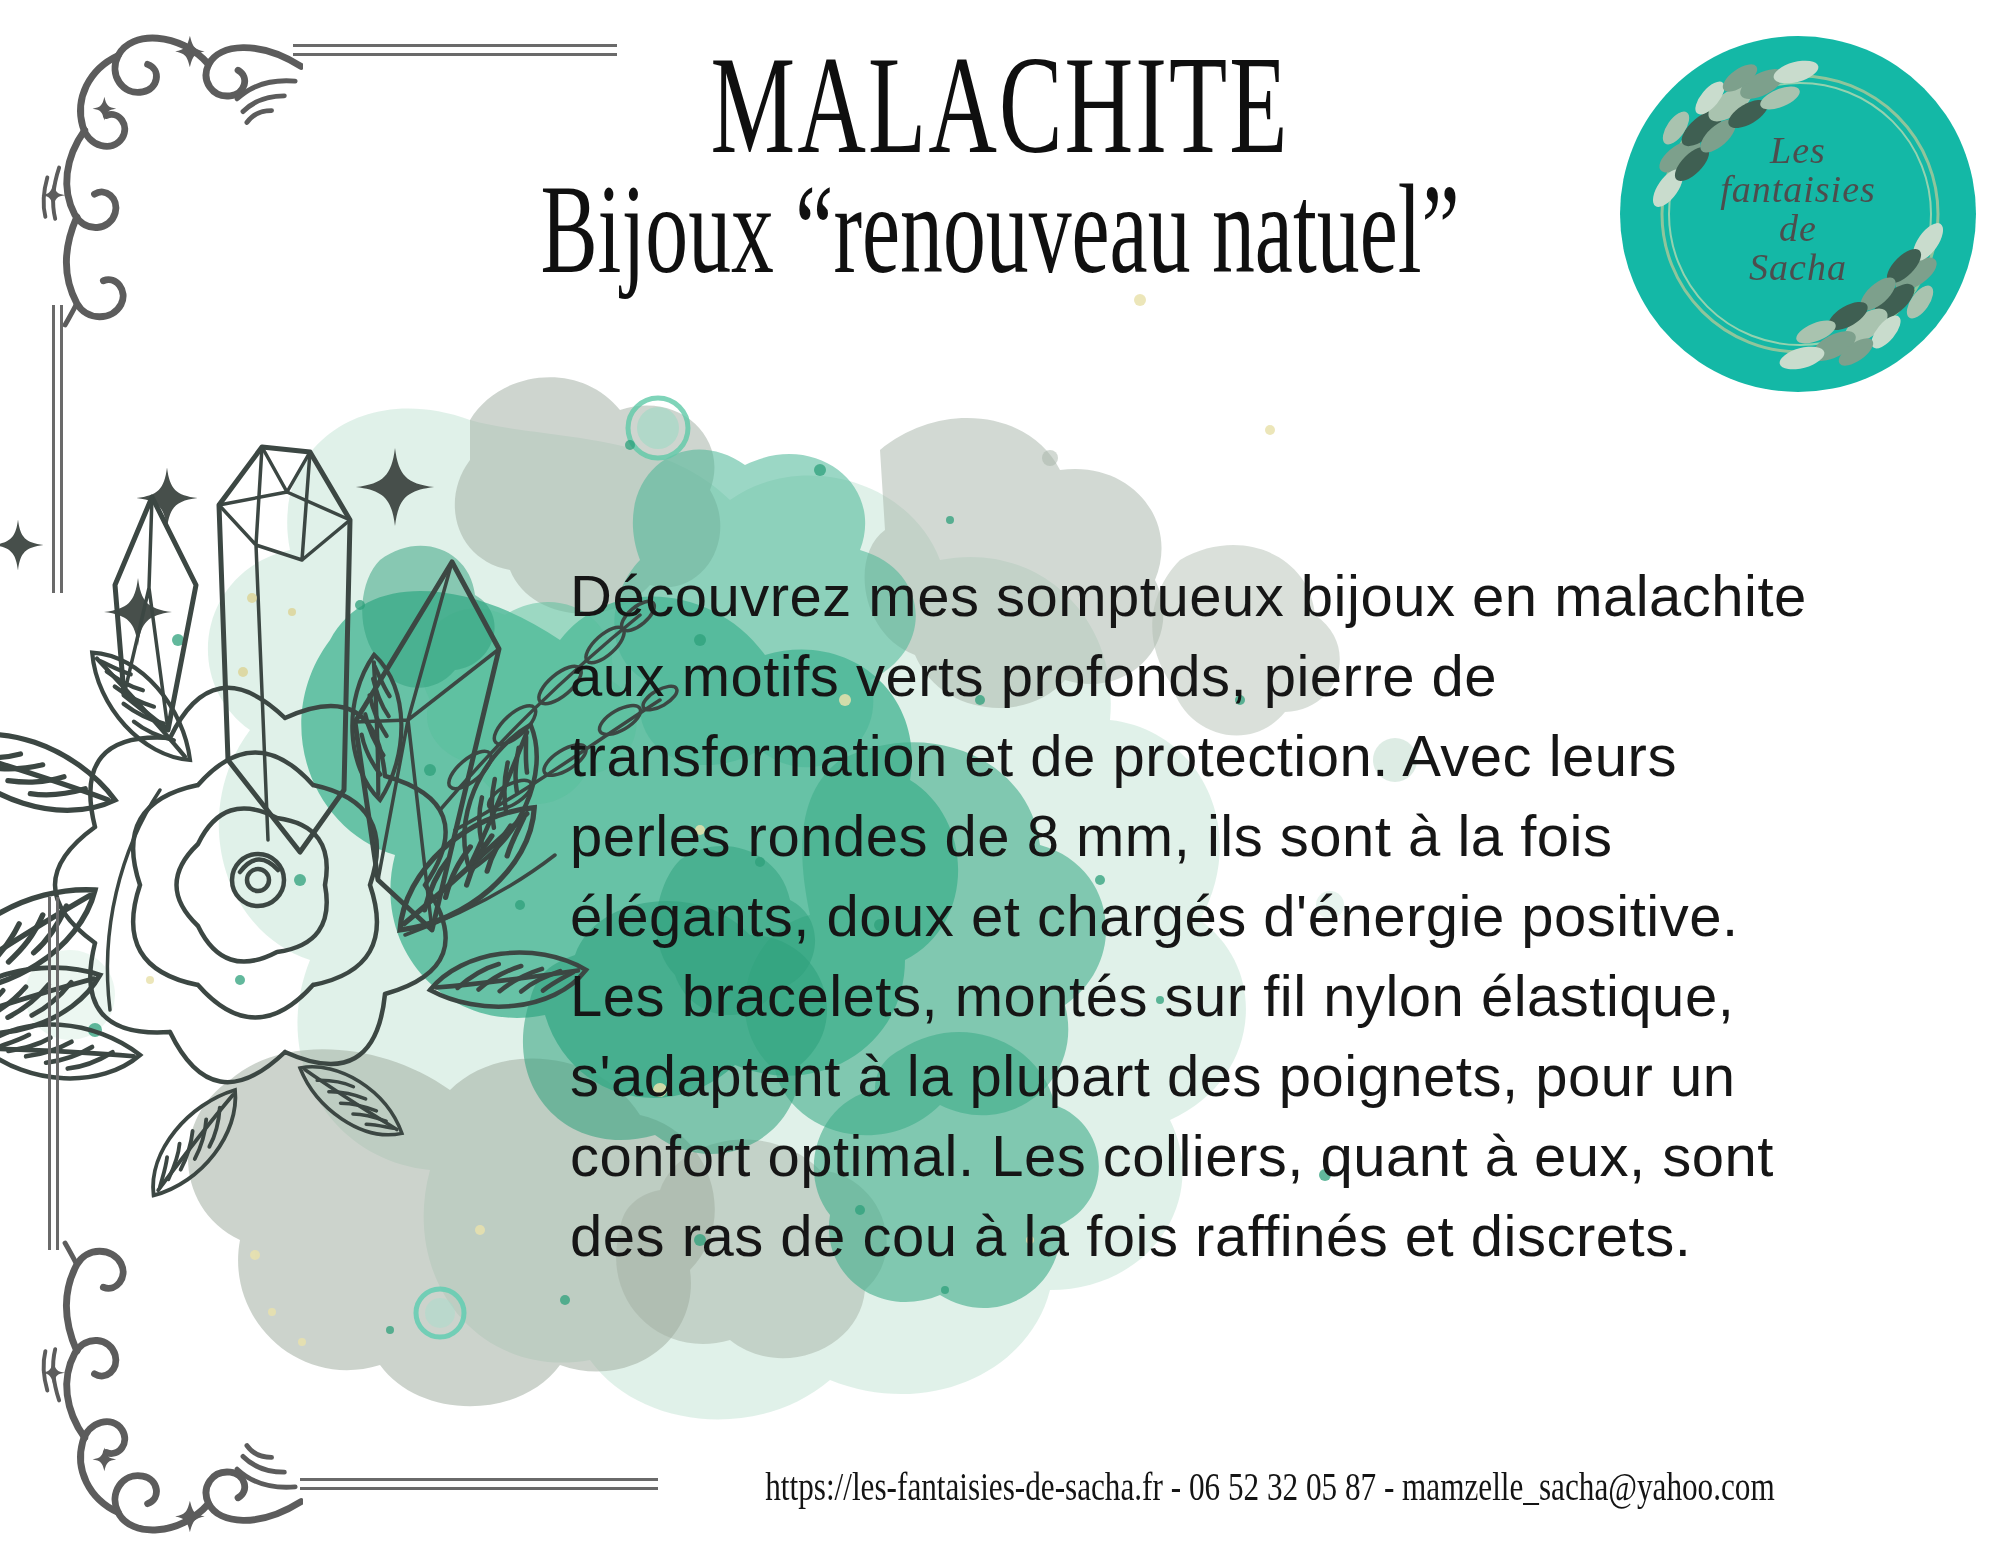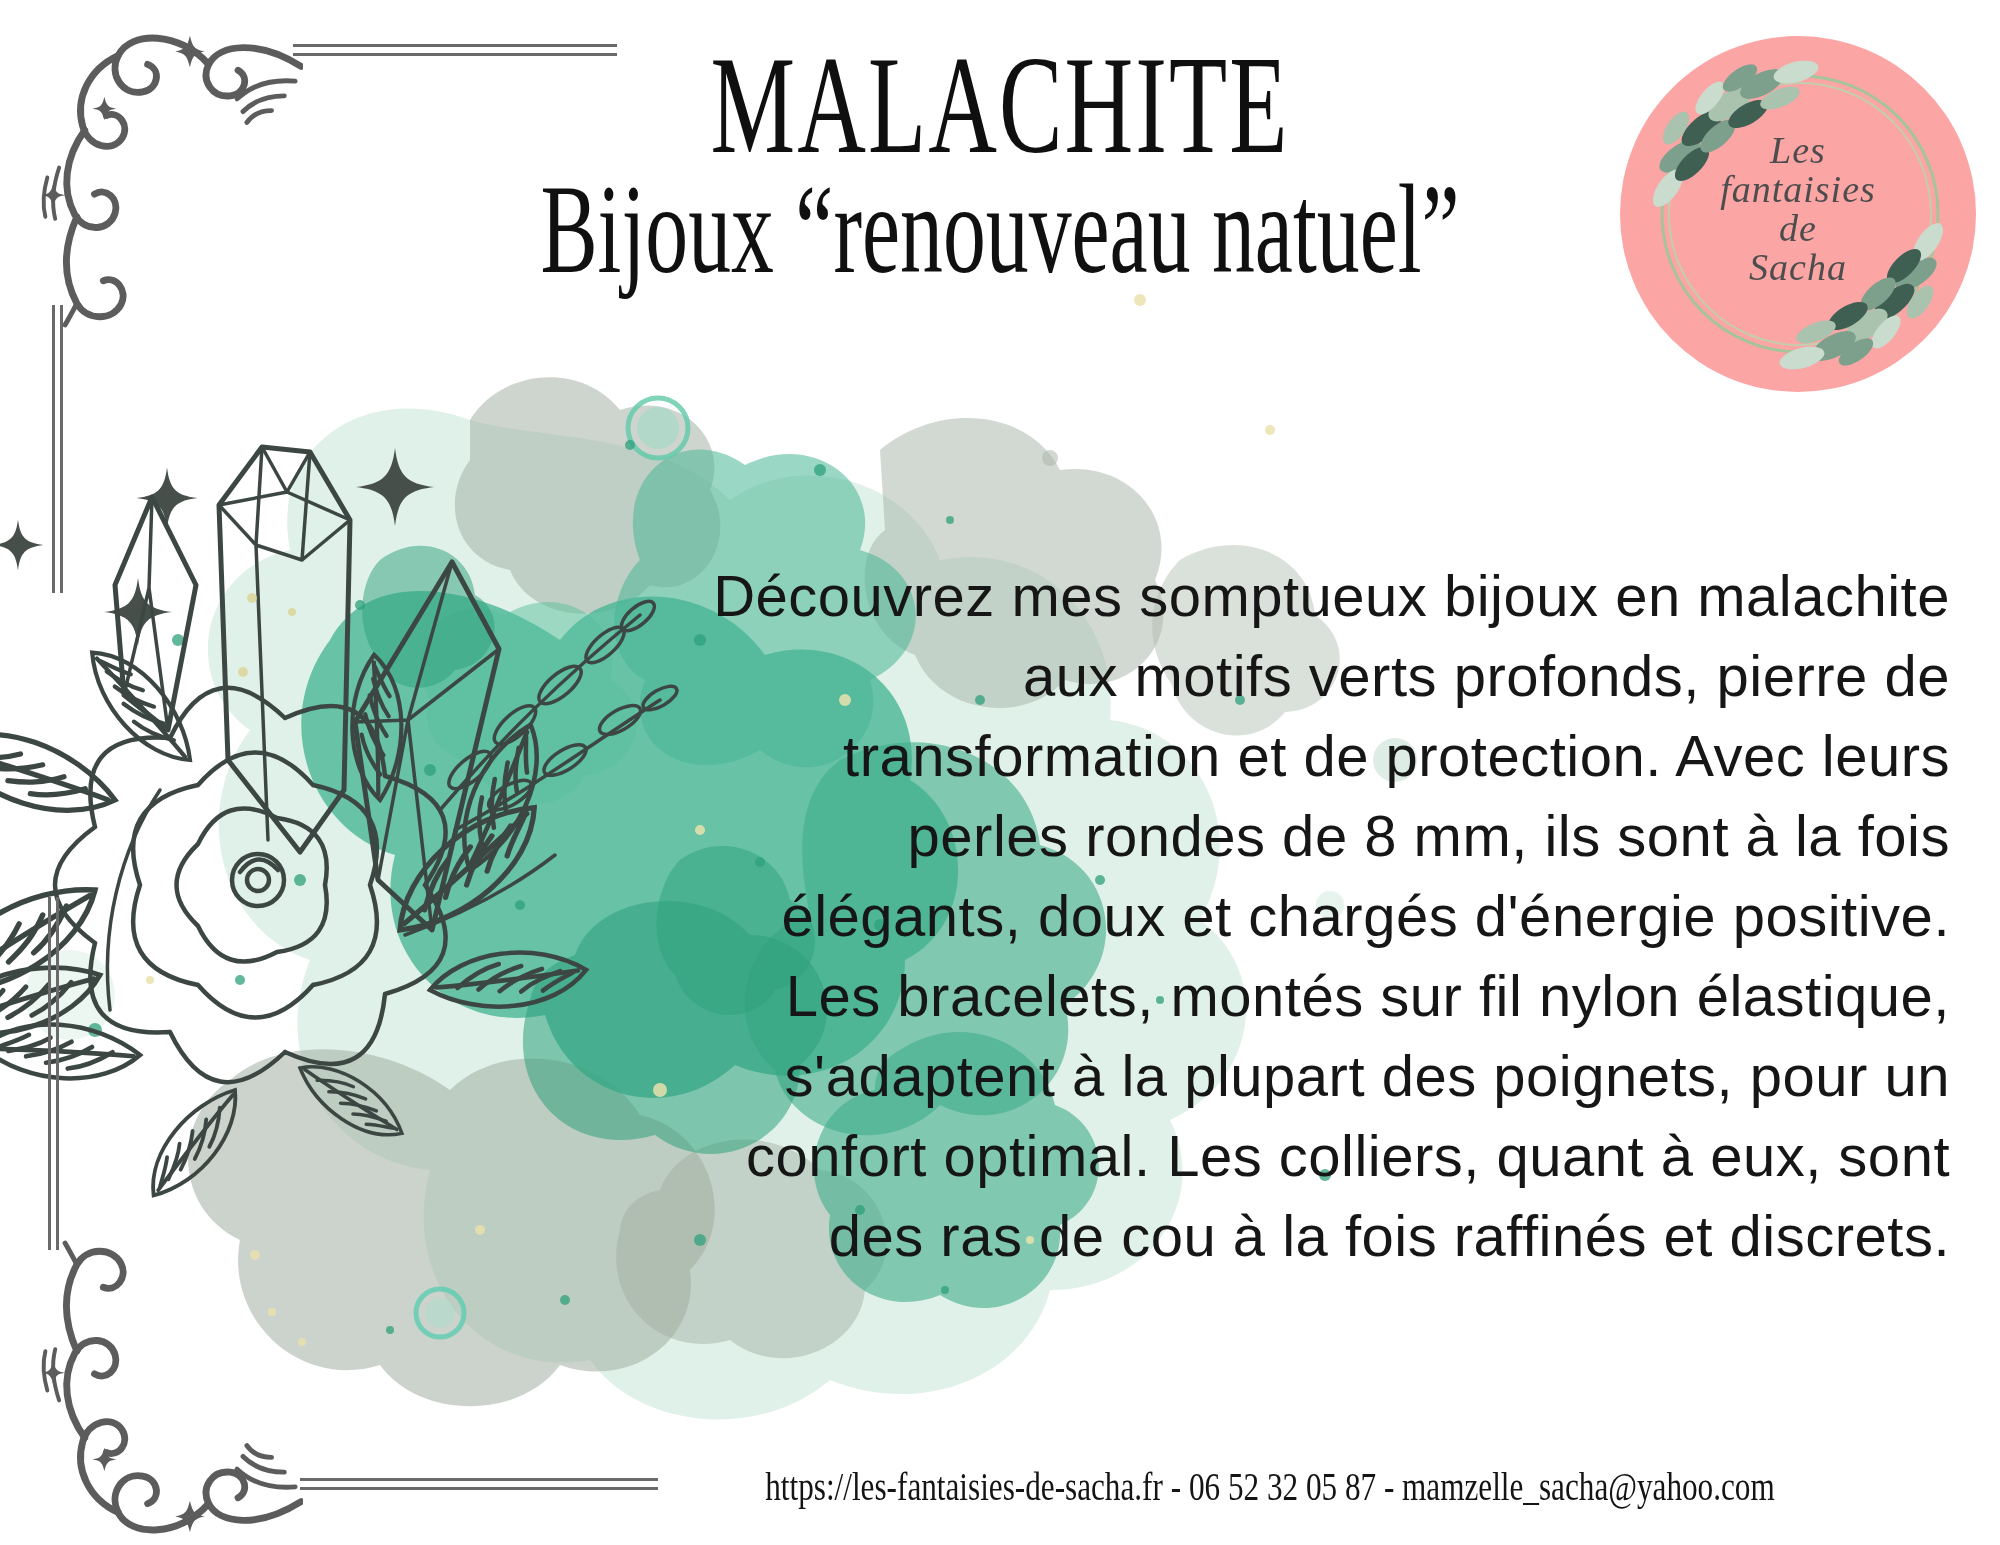--- a/index.html
+++ b/index.html
@@ -24,36 +24,36 @@
   }
   .subtitle{
     position:absolute;top:158px;left:0;width:2000px;
     font-family:"Liberation Serif","DejaVu Serif",serif;
     font-size:128px;line-height:142px;color:#101010;text-align:center;white-space:nowrap;
     transform:scaleX(0.67);transform-origin:50% 50%;
   }
   
   .logo{
     position:absolute;left:1620px;top:36px;width:356px;height:356px;border-radius:50%;
-    background:#fca5a5;
+    background:#14b8a6;
   }
   .logo svg{position:absolute;left:0;top:0;}
   .logo-text{
     position:absolute;top:95px;left:0;width:356px;text-align:center;
     font-family:"Liberation Serif","DejaVu Serif",serif;font-style:italic;
     font-size:38px;line-height:39px;color:#4d4d4d;white-space:pre-line;letter-spacing:1px;
   }
   
   .section-heading{
     position:absolute;left:570px;top:412px;width:1380px;text-align:center;
     font-size:82px;line-height:100px;letter-spacing:2px;color:#0c0c0c;font-weight:400;
     text-decoration:underline;text-decoration-thickness:7px;text-underline-offset:15px;
   }
   .body-text{
-    position:absolute;left:570px;top:556px;width:1380px;text-align:right;
+    position:absolute;left:570px;top:556px;width:1380px;text-align:left;
     font-size:58px;line-height:80px;letter-spacing:0.5px;color:#161616;
     white-space:pre;font-weight:400;
   }
   
   .footer-contact{
     position:absolute;left:520px;top:1462px;width:1500px;text-align:center;
     font-family:"Liberation Serif","DejaVu Serif",serif;
     font-size:40px;line-height:50px;color:#141414;white-space:nowrap;
     transform:scaleX(0.78);transform-origin:50% 50%;
   }

